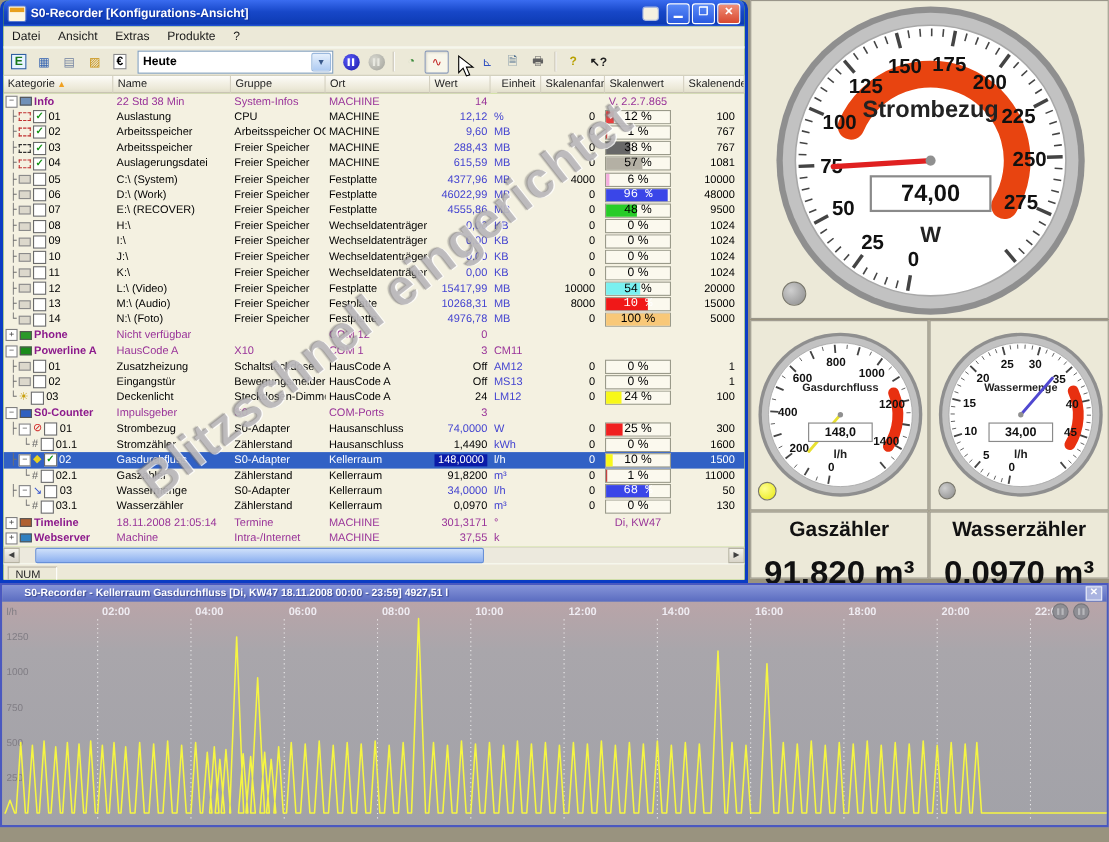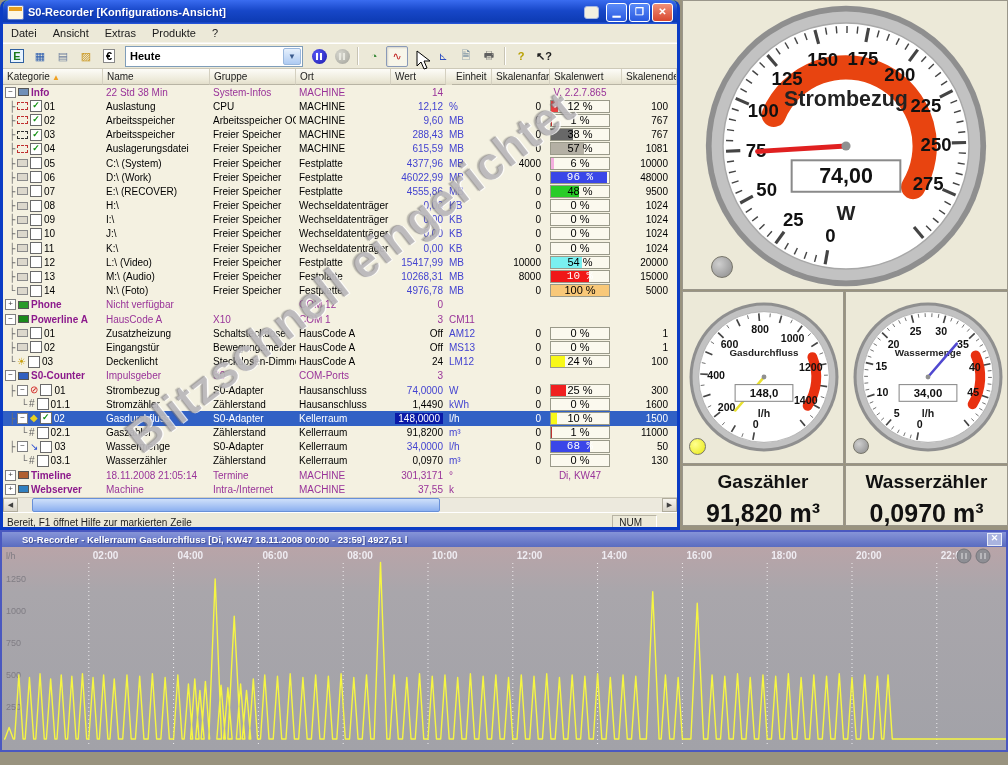--- a/index.html
+++ b/index.html
@@ -69,21 +69,21 @@
   #cursor{left:416px;top:50px;z-index:50;pointer-events:none;}
   
   .gpanel{background:#ece9d8;border:1px solid #9a968a;box-sizing:border-box;}
   #g-strom{left:682px;top:0;width:326px;height:290px;}
   #g-gas{left:682px;top:291px;width:162px;height:173px;}
   #g-wasser{left:845px;top:291px;width:163px;height:173px;}
   .cpanel{background:#ece9d8;border:1px solid #9a968a;box-sizing:border-box;text-align:center;color:#111;}
   #c-gas{left:682px;top:465px;width:162px;height:61px;}
   #c-wasser{left:845px;top:465px;width:163px;height:61px;}
   .ctitle{font-size:19px;font-weight:bold;margin-top:5px;}
-  .cvalue{font-size:25px;font-weight:bold;margin-top:6px;}
+  .cvalue{font-size:30px;font-weight:bold;margin-top:12px;}
   .led{position:absolute;border-radius:50%;border:1px solid #77756a;}
   
   #chart-window{left:0;top:530px;width:1008px;height:222px;border:2px solid #4a58c0;box-sizing:border-box;background:#a8a8ac;}
   .ctbar{height:15px;background:linear-gradient(#8694d8,#5a6cc0);display:flex;align-items:center;color:#fff;font-size:9.5px;font-weight:bold;padding:0 4px;}
   .ctbar .t{flex:1;white-space:nowrap;overflow:hidden;text-shadow:1px 1px 1px #3a4890;margin-left:16px;}
   .xbtn{width:13px;height:11px;background:#aab4e0;border:1px solid #e8ecf8;color:#fff;font-size:9px;line-height:9px;text-align:center;font-weight:bold;}
   #plot{width:1004px;height:203px;display:block;}
 </style>
 </head>
 <body>
@@ -838,21 +838,20 @@
       </div>
     </div>
   <div class="hscroll">
     <span class="sarrow">◀</span>
     <span class="strack">
         <span class="sthumb"></span>
       </span>
     <span class="sarrow">▶</span>
   </div>
   <div class="statusbar">
-    <span class="msg">Bereit, F1 öffnet Hilfe zur markierten Zeile</span>
     <span class="numbox">NUM</span>
   </div>
 </div>
 
 <div id="watermark" class="abs">Blitzschnell eingerichtet</div>
 <svg id="cursor" class="abs" width="16" height="22">
   <polygon points="1,1 1,16 5,12 8,19 11,18 8,11 14,11" fill="#fff" stroke="#000" stroke-width="1"></polygon>
 </svg>
 
 <div id="g-strom" class="abs gpanel">

